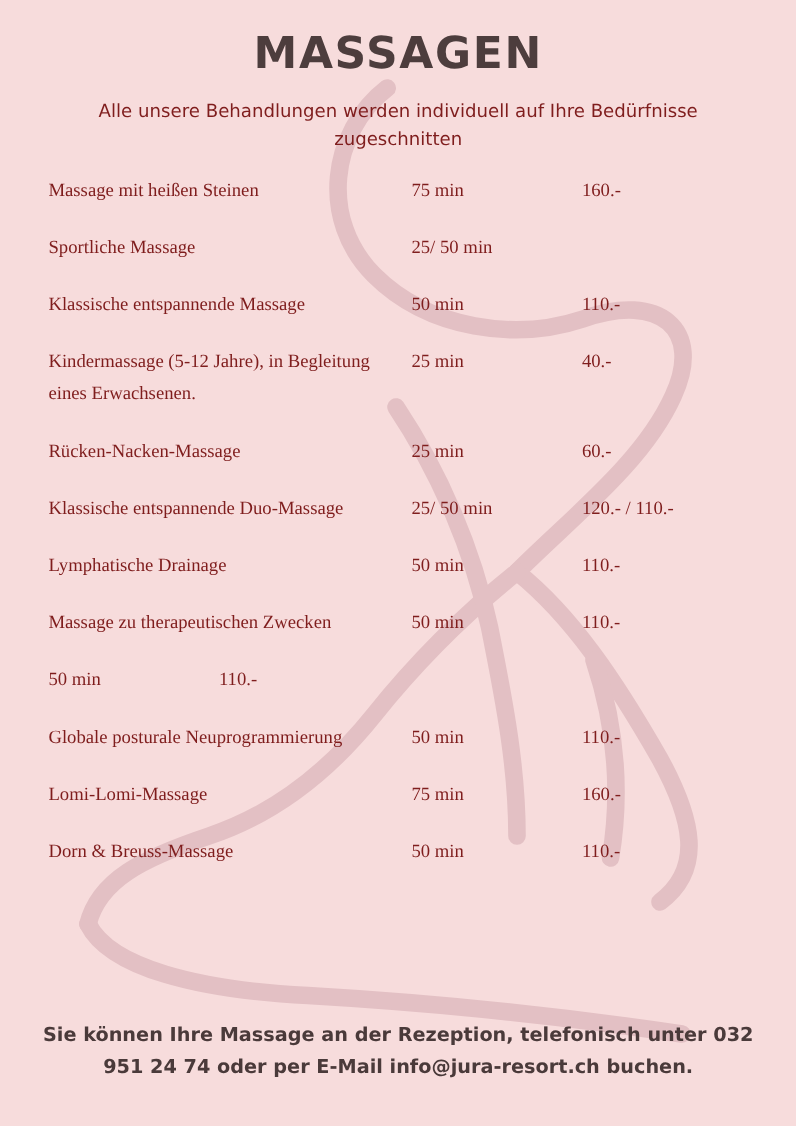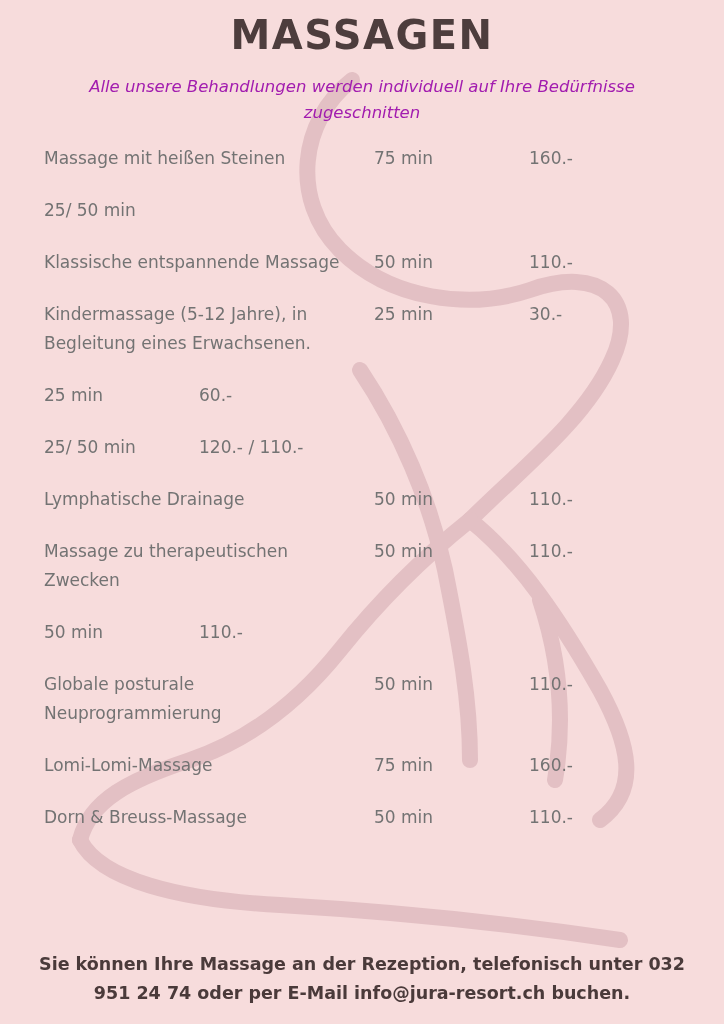--- a/index.html
+++ b/index.html
@@ -39,66 +39,66 @@
     height: 1024px;
     box-sizing: border-box;
   }
   .title {
     text-align: center;
     font-size: 40px;
     font-weight: bold;
     letter-spacing: 1.5px;
     color: #4d3d3d;
     margin: 0;
-    padding-top: 12px;
+    padding-top: 26px;
     font-family: "DejaVu Sans", sans-serif;
   }
   .subtitle {
     text-align: center;
     font-size: 16.5px;
     line-height: 26px;
-    color: #a21caf;
+    color: #7f1d1d;
     margin: 16px auto 0 auto;
     width: 560px;
     font-family: "DejaVu Sans", sans-serif;
-    font-style: italic;
   }
   .list {
     margin: 18px 0 0 0;
     padding: 0 30px 0 44px;
     box-sizing: border-box;
   }
   .row {
     display: flex;
     align-items: flex-start;
     margin-bottom: 23px;
     font-size: 17px;
     line-height: 29px;
-    color: #737373;
+    color: #7f1d1d;
+    font-family: Liberation Serif, serif;
   }
   .row .name {
     width: 330px;
     flex: 0 0 330px;
     padding-right: 8px;
     box-sizing: border-box;
   }
   .row .dur {
     width: 155px;
     flex: 0 0 155px;
     box-sizing: border-box;
   }
   .row .price {
     flex: 1 1 auto;
     box-sizing: border-box;
   }
   .footer {
     position: absolute;
     left: 0;
     right: 0;
-    bottom: 16px;
+    bottom: 39px;
     text-align: center;
     font-size: 17.5px;
     font-weight: bold;
     line-height: 29px;
     color: #4a3a3a;
     padding: 0 22px;
     box-sizing: border-box;
   }
 </style>
 </head>
@@ -125,41 +125,44 @@
 
     <div class="list">
 
       <div class="row">
         <div class="name">Massage mit heißen Steinen</div>
         <div class="dur">75 min</div>
         <div class="price">160.-</div>
       </div>
 
       <div class="row">
+        <div class="name">Sportliche Massage</div>
         <div class="dur">25/ 50 min</div>
       </div>
 
       <div class="row">
         <div class="name">Klassische entspannende Massage</div>
         <div class="dur">50 min</div>
         <div class="price">110.-</div>
       </div>
 
       <div class="row">
         <div class="name">Kindermassage (5-12 Jahre), in Begleitung eines Erwachsenen.</div>
         <div class="dur">25 min</div>
-        <div class="price">30.-</div>
-      </div>
-
-      <div class="row">
+        <div class="price">40.-</div>
+      </div>
+
+      <div class="row">
+        <div class="name">Rücken-Nacken-Massage</div>
         <div class="dur">25 min</div>
         <div class="price">60.-</div>
       </div>
 
       <div class="row">
+        <div class="name">Klassische entspannende Duo-Massage</div>
         <div class="dur">25/ 50 min</div>
         <div class="price">120.- / 110.-</div>
       </div>
 
       <div class="row">
         <div class="name">Lymphatische Drainage</div>
         <div class="dur">50 min</div>
         <div class="price">110.-</div>
       </div>
 

